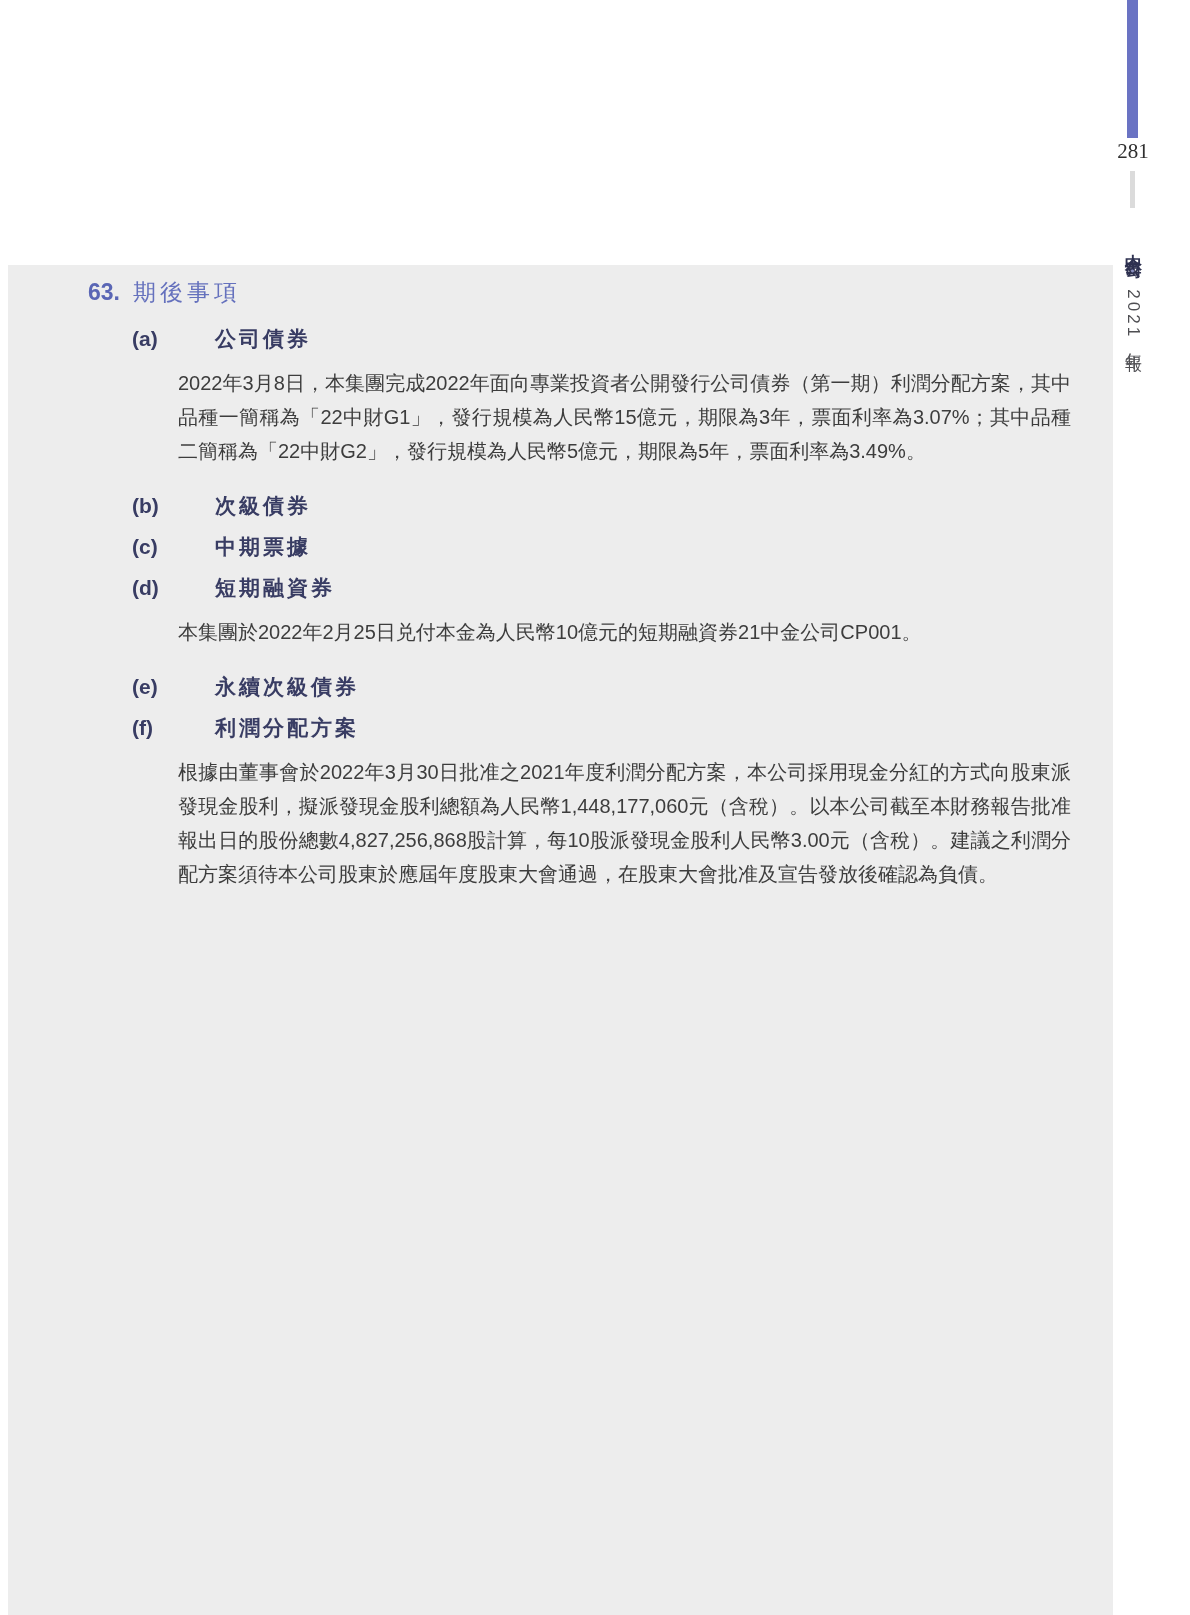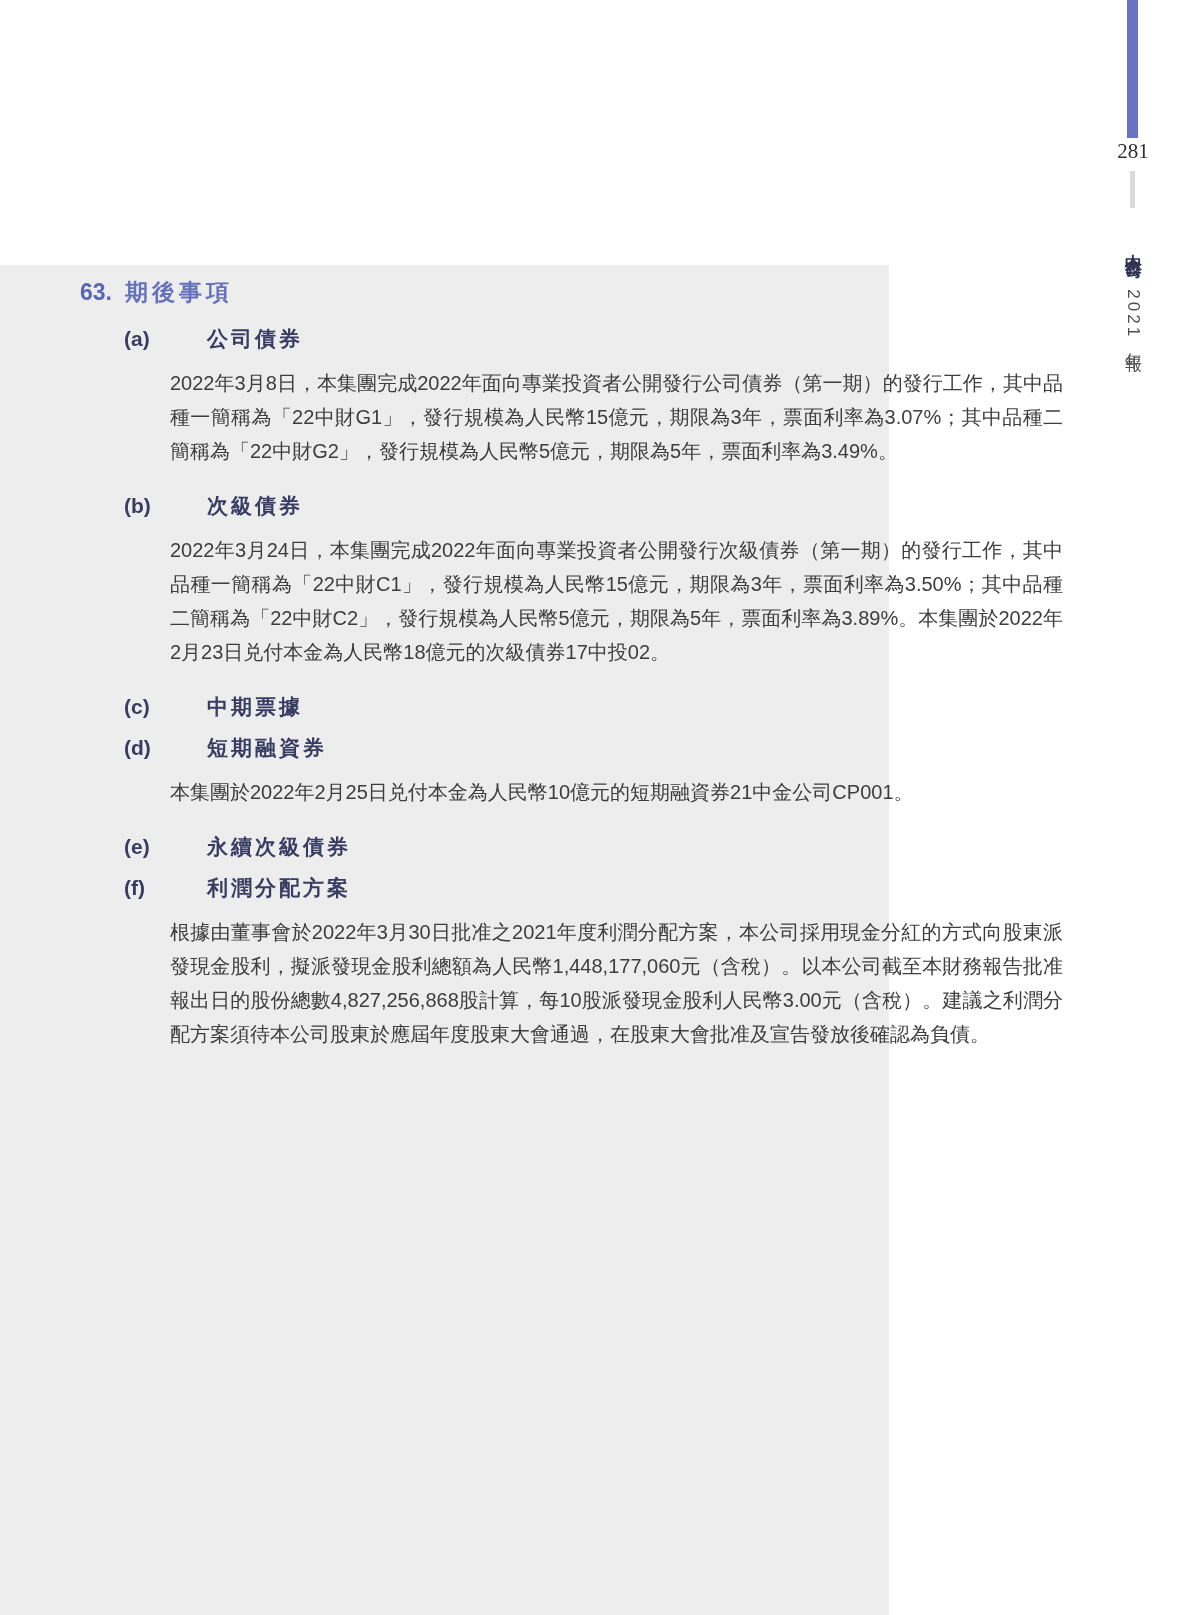--- a/index.html
+++ b/index.html
@@ -65,44 +65,44 @@
     margin-bottom: 12px;
   }
   .side-year {
     color: #4E4E52;
     letter-spacing: 3px;
   }
 
   
   .content {
     position: absolute;
-    left: 0;
+    left: 8px;
     top: 265px;
-    width: 889px;
+    width: 1105px;
     height: 1350px;
     background: #EDEDED;
     box-sizing: border-box;
     padding: 12px 42px 0 80px;
     color: #3D3D3D;
   }
   .section-header {
     display: flex;
     align-items: baseline;
     line-height: 30px;
     margin-bottom: 18px;
   }
   .section-number {
     font-weight: bold;
     font-size: 23px;
     color: #5A66B5;
     width: 45px;
     flex: 0 0 45px;
   }
   .section-title {
-    font-weight: bold;
+    font-weight: normal;
     font-size: 23px;
     color: #6571BD;
     letter-spacing: 4px;
   }
   .subsection {
     margin-left: 44px;
   }
   .sub-header {
     display: flex;
     align-items: baseline;
@@ -155,29 +155,28 @@
     <div class="section-header">
       <span class="section-number">63.</span>
       <span class="section-title">期後事項</span>
     </div>
 
     <div class="subsection">
       <div class="sub-header">
         <span class="sub-label">(a)</span>
         <span class="sub-title">公司債券</span>
       </div>
-      <p class="sub-body">2022年3月8日，本集團完成2022年面向專業投資者公開發行公司債券（第一期）的發行工作，其中品種一簡稱為「22中財G1」，發行規模為人民幣15億元，期限為3年，票面利率為3.07%；其中品種二簡稱為「22中財G2」，發行規模為人民幣5億元，期限為5年，票面利率為3.49%。</p>
+      <p class="sub-body">2022年3月8日，本集團完成2022年面向專業投資者公開發行公司債券（第一期）利潤分配方案，其中品種一簡稱為「22中財G1」，發行規模為人民幣15億元，期限為3年，票面利率為3.07%；其中品種二簡稱為「22中財G2」，發行規模為人民幣5億元，期限為5年，票面利率為3.49%。</p>
     </div>
 
     <div class="subsection">
       <div class="sub-header">
         <span class="sub-label">(b)</span>
         <span class="sub-title">次級債券</span>
       </div>
-      <p class="sub-body">2022年3月24日，本集團完成2022年面向專業投資者公開發行次級債券（第一期）的發行工作，其中品種一簡稱為「22中財C1」，發行規模為人民幣15億元，期限為3年，票面利率為3.50%；其中品種二簡稱為「22中財C2」，發行規模為人民幣5億元，期限為5年，票面利率為3.89%。本集團於2022年2月23日兑付本金為人民幣18億元的次級債券17中投02。</p>
     </div>
 
     <div class="subsection">
       <div class="sub-header">
         <span class="sub-label">(c)</span>
         <span class="sub-title">中期票據</span>
       </div>
     </div>
 
     <div class="subsection">

